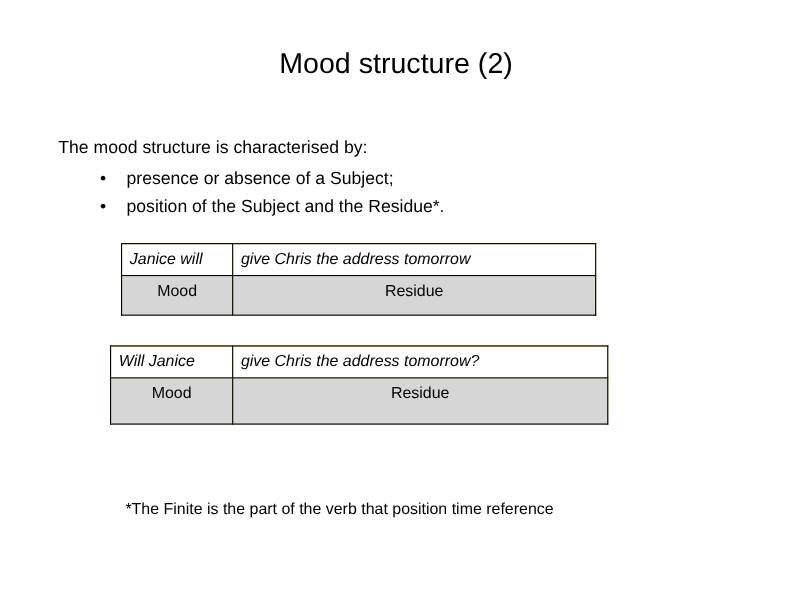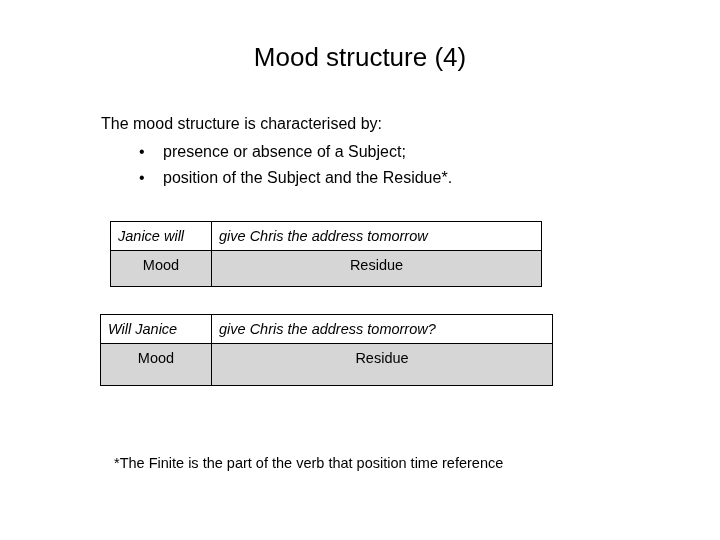--- a/index.html
+++ b/index.html
@@ -36,23 +36,22 @@
     font-weight: normal;
     letter-spacing: 0px;
     color: #000000;
     white-space: nowrap;
   }
 
   
   .body-block {
     position: absolute;
     left: 53px;
-    top: 113px;
+    top: 124px;
     width: 600px;
-    margin-left: 48px;
   }
   .lead-line {
     font-size: 16px;
     line-height: 21px;
     color: #000000;
     white-space: nowrap;
   }
   .bullet-list {
     list-style: none;
     margin: 5px 0 0 0;
@@ -127,21 +126,21 @@
     line-height: 20px;
     color: #000000;
   }
   .footnote .fn-line { display: block; white-space: nowrap; }
 </style>
 </head>
 <body>
 
 <div class="slide">
 
-  <div class="slide-title">Mood structure (4)</div>
+  <div class="slide-title">Mood structure (2)</div>
 
   <div class="body-block">
     <div class="lead-line">The mood structure is characterised by:</div>
 
     <ul class="bullet-list">
       <li class="bullet-item">
         <span class="bullet-dot">•</span>
         <span>presence or absence of a Subject;</span>
       </li>
       <li class="bullet-item">

